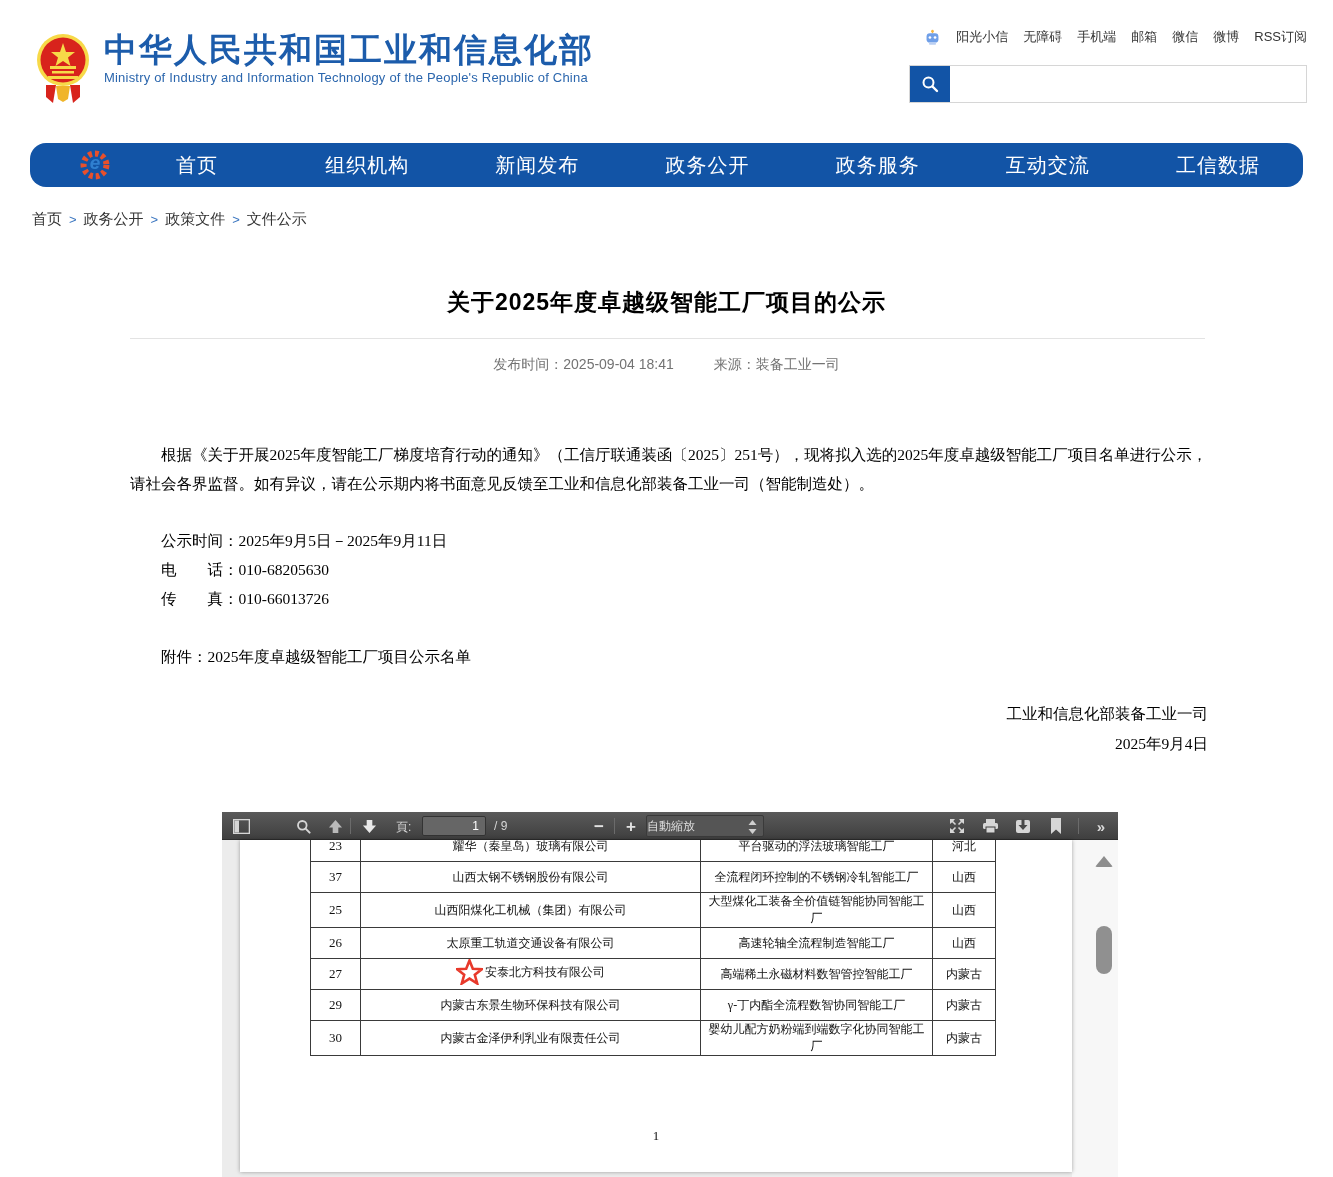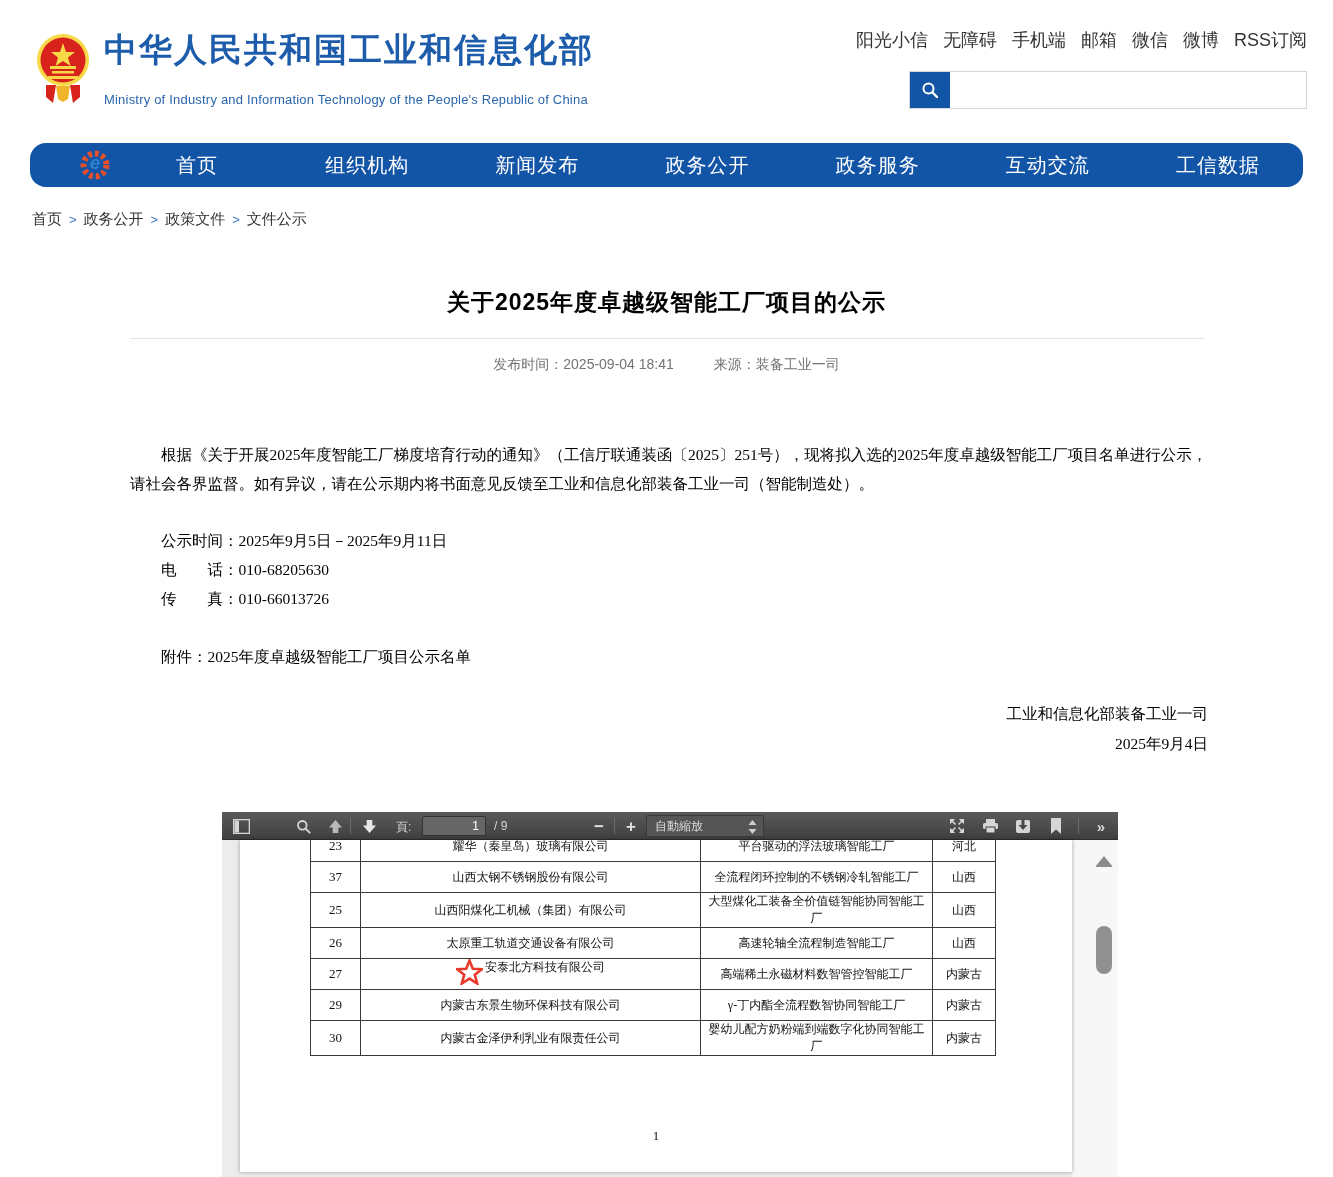--- a/index.html
+++ b/index.html
@@ -3,24 +3,24 @@
 <meta charset="utf-8">
 <style>
   * { margin:0; padding:0; box-sizing:border-box; }
   html,body { width:1333px; height:1177px; background:#fff; font-family:"Liberation Sans",sans-serif; position:relative; overflow:hidden; }
 
   
   .header-left { position:absolute; left:36px; top:30px; display:flex; align-items:flex-start; }
   .emblem { width:54px; height:70px; margin-top:3px; }
   .site-titles { margin-left:14px; }
   .site-title-zh { color:#1c5cab; font-size:33px; font-weight:bold; letter-spacing:2px; line-height:40px; }
-  .site-title-en { color:#2b66ad; font-size:13px; margin-top:22px; letter-spacing:.2px; }
+  .site-title-en { color:#2b66ad; font-size:13px; margin-top:0; letter-spacing:.2px; }
 
   .header-right { position:absolute; right:26px; top:28px; width:398px; }
-  .quick-links { display:flex; justify-content:flex-end; align-items:center; gap:15px; font-size:18px; color:#333; }
+  .quick-links { display:flex; justify-content:flex-end; align-items:center; gap:15px; font-size:13px; color:#333; }
   .quick-links span.link { cursor:pointer; white-space:nowrap; }
   .robot-ic { width:17px; height:17px; }
   .search-bar { margin-top:19px; height:38px; display:flex; border:1px solid #d6d6d6; background:#fff; }
   .search-bar input { flex:1; border:none; outline:none; padding:0 12px; font-size:15px; color:#333; font-family:"Liberation Sans",sans-serif; }
   .search-bar input::placeholder { color:#a9a9a9; }
   .search-btn { width:40px; background:#1254a6; border:none; display:flex; align-items:center; justify-content:center; cursor:pointer; }
 
   
   .nav { position:absolute; left:30px; top:143px; width:1273px; height:44px; background:#1254a6; border-radius:16px; display:flex; align-items:center; color:#fff; }
   .nav-logo { margin-left:48px; width:34px; height:34px; position:relative; flex:0 0 auto; }
@@ -47,38 +47,38 @@
   .attachment { margin-top:29px; margin-left:2em; line-height:29px; }
   .signature-block { margin-top:28px; text-align:right; line-height:30px; }
 
   
   .pdf-viewer { position:absolute; left:222px; top:812px; width:896px; height:365px; background:#ececec; }
   .pdf-toolbar { position:relative; height:28px; background:linear-gradient(#5a5a5a,#3f3f3f); border-bottom:1px solid #2e2e2e; color:#d6d6d6; font-size:12px; }
   .tb-btn { position:absolute; top:3px; width:22px; height:22px; display:flex; align-items:center; justify-content:center; cursor:pointer; border-radius:2px; }
   .tb-sep { position:absolute; top:6px; width:1px; height:16px; background:#2f2f2f; border-right:1px solid #6b6b6b; }
   .tb-label { position:absolute; top:7px; color:#d6d6d6; }
   .page-input { position:absolute; left:200px; top:4px; width:64px; height:20px; background:#666; border:1px solid #333; border-radius:2px; color:#fff; font-size:12px; text-align:right; padding-right:6px; outline:none; }
-  .zoom-select { position:absolute; left:424px; top:3px; width:118px; height:22px; background:#555; border:1px solid #3a3a3a; border-radius:2px; color:#ddd; display:flex; align-items:center; padding-left:8px; cursor:pointer; }
+  .zoom-select { position:absolute; left:424px; top:3px; width:118px; height:22px; background:#555; border:1px solid #3a3a3a; border-radius:2px; color:#ddd; display:flex; align-items:center; cursor:pointer; }
   .zoom-caret { position:absolute; right:6px; top:4px; }
   .tb-right { position:absolute; right:6px; top:3px; display:flex; align-items:center; gap:11px; }
   .tb-right .tb-rbtn { width:22px; height:22px; display:flex; align-items:center; justify-content:center; cursor:pointer; }
   .tb-right .rsep { width:1px; height:16px; background:#2f2f2f; border-right:1px solid #6b6b6b; }
   .chev { color:#d9d9d9; font-size:15px; font-weight:bold; }
   .minus-plus { color:#e2e2e2; font-size:17px; font-weight:bold; line-height:1; }
 
   .pdf-body { position:absolute; left:0; top:28px; right:0; bottom:0; }
   .scroll-track { position:absolute; left:850px; top:0; bottom:0; right:0; background:#f7f7f7; }
   .scroll-up { position:absolute; left:873px; top:16px; width:0; height:0; border-left:9px solid transparent; border-right:9px solid transparent; border-bottom:11px solid #8d8d8d; border-radius:2px; }
   .scroll-thumb { position:absolute; left:874px; top:86px; width:16px; height:48px; background:#909090; border-radius:8px; cursor:pointer; }
 
   .pdf-page { position:absolute; left:18px; top:0; width:832px; height:332px; background:#fff; box-shadow:0 0 4px rgba(0,0,0,.35); overflow:hidden; }
   .pdf-table { position:absolute; left:70px; top:-10px; width:685px; border-collapse:collapse; table-layout:fixed; font-family:"Liberation Serif",serif; }
   .pdf-table td { border:1px solid #3a3a3a; height:31px; text-align:center; vertical-align:middle; font-size:12px; color:#111; padding:0 6px; }
   .pdf-table td.no { font-size:13px; }
-  .company-wrap { display:inline-flex; align-items:flex-start; justify-content:center; gap:2px; }
+  .company-wrap { display:inline-flex; align-items:center; justify-content:center; gap:2px; }
   .star-ic { width:27px; height:26px; flex:0 0 auto; }
   .page-num { position:absolute; left:0; top:288px; width:100%; text-align:center; font-size:13px; color:#111; font-family:"Liberation Serif",serif; }
 </style>
 </head>
 <body>
 
 <div class="header-left">
   <svg class="emblem" viewBox="0 0 54 70">
     <circle cx="27" cy="27" r="26" fill="#f7d948"></circle>
     <circle cx="27" cy="27" r="22.5" fill="#d8231c"></circle>

